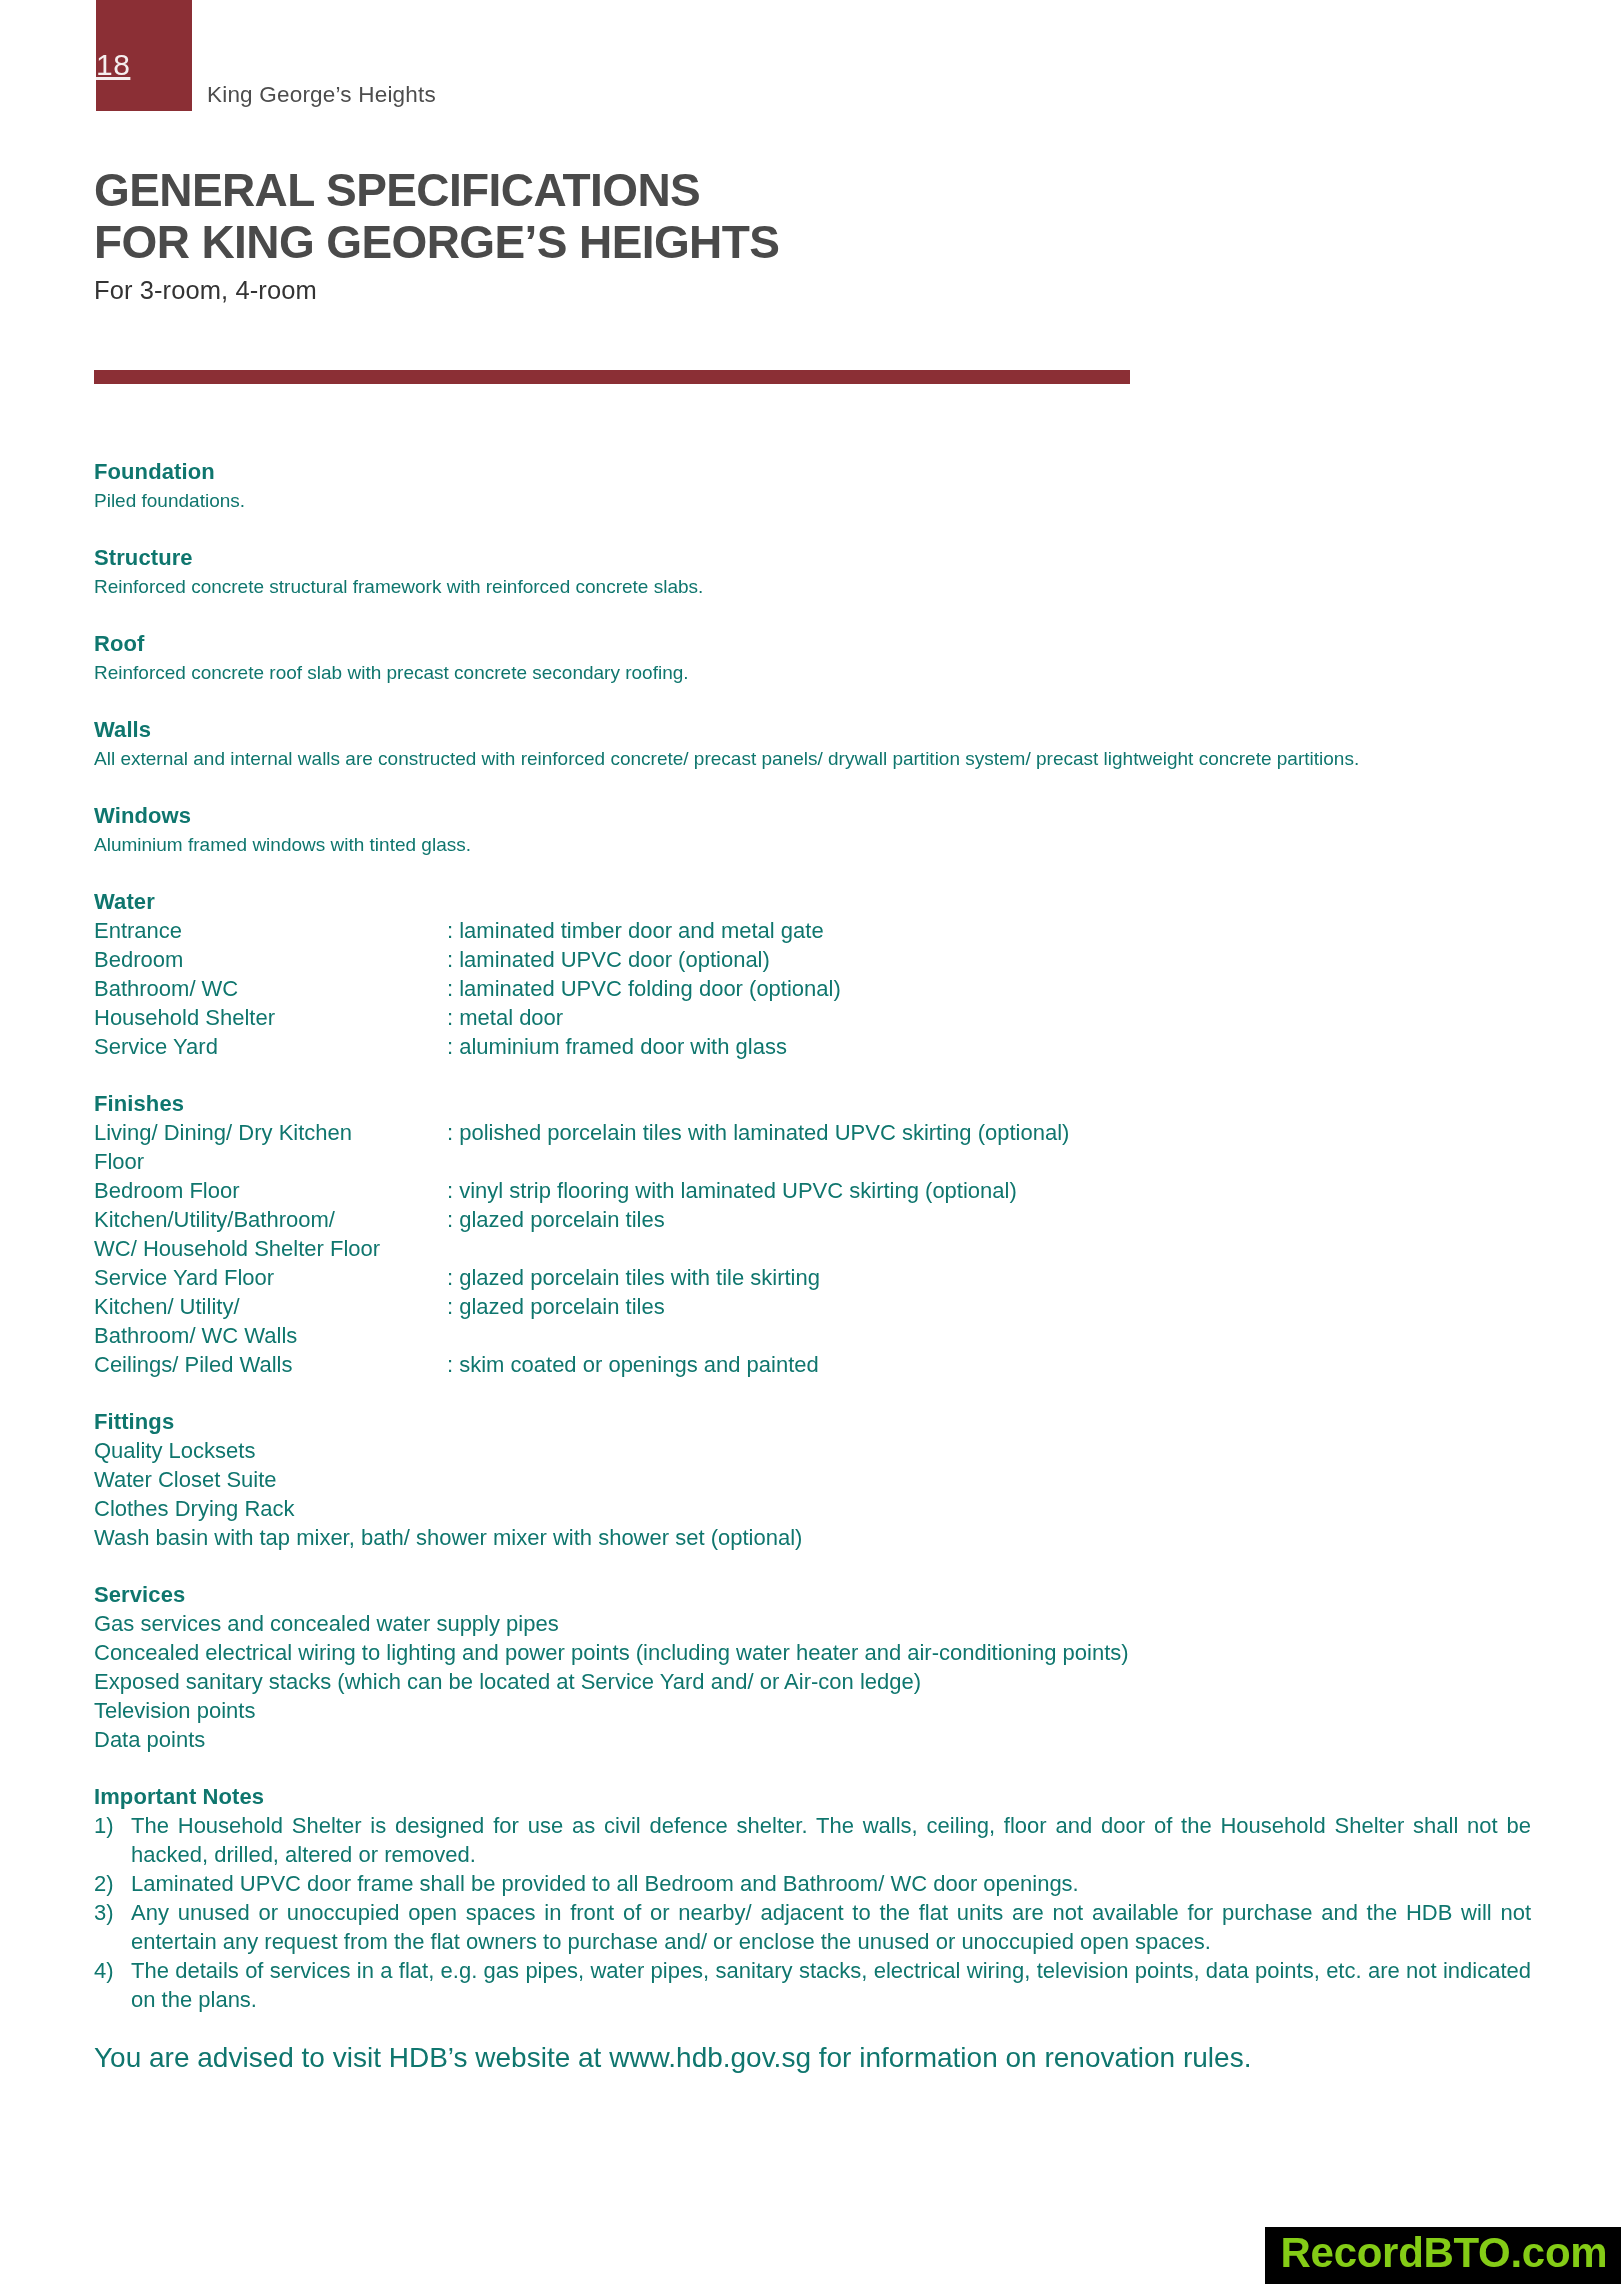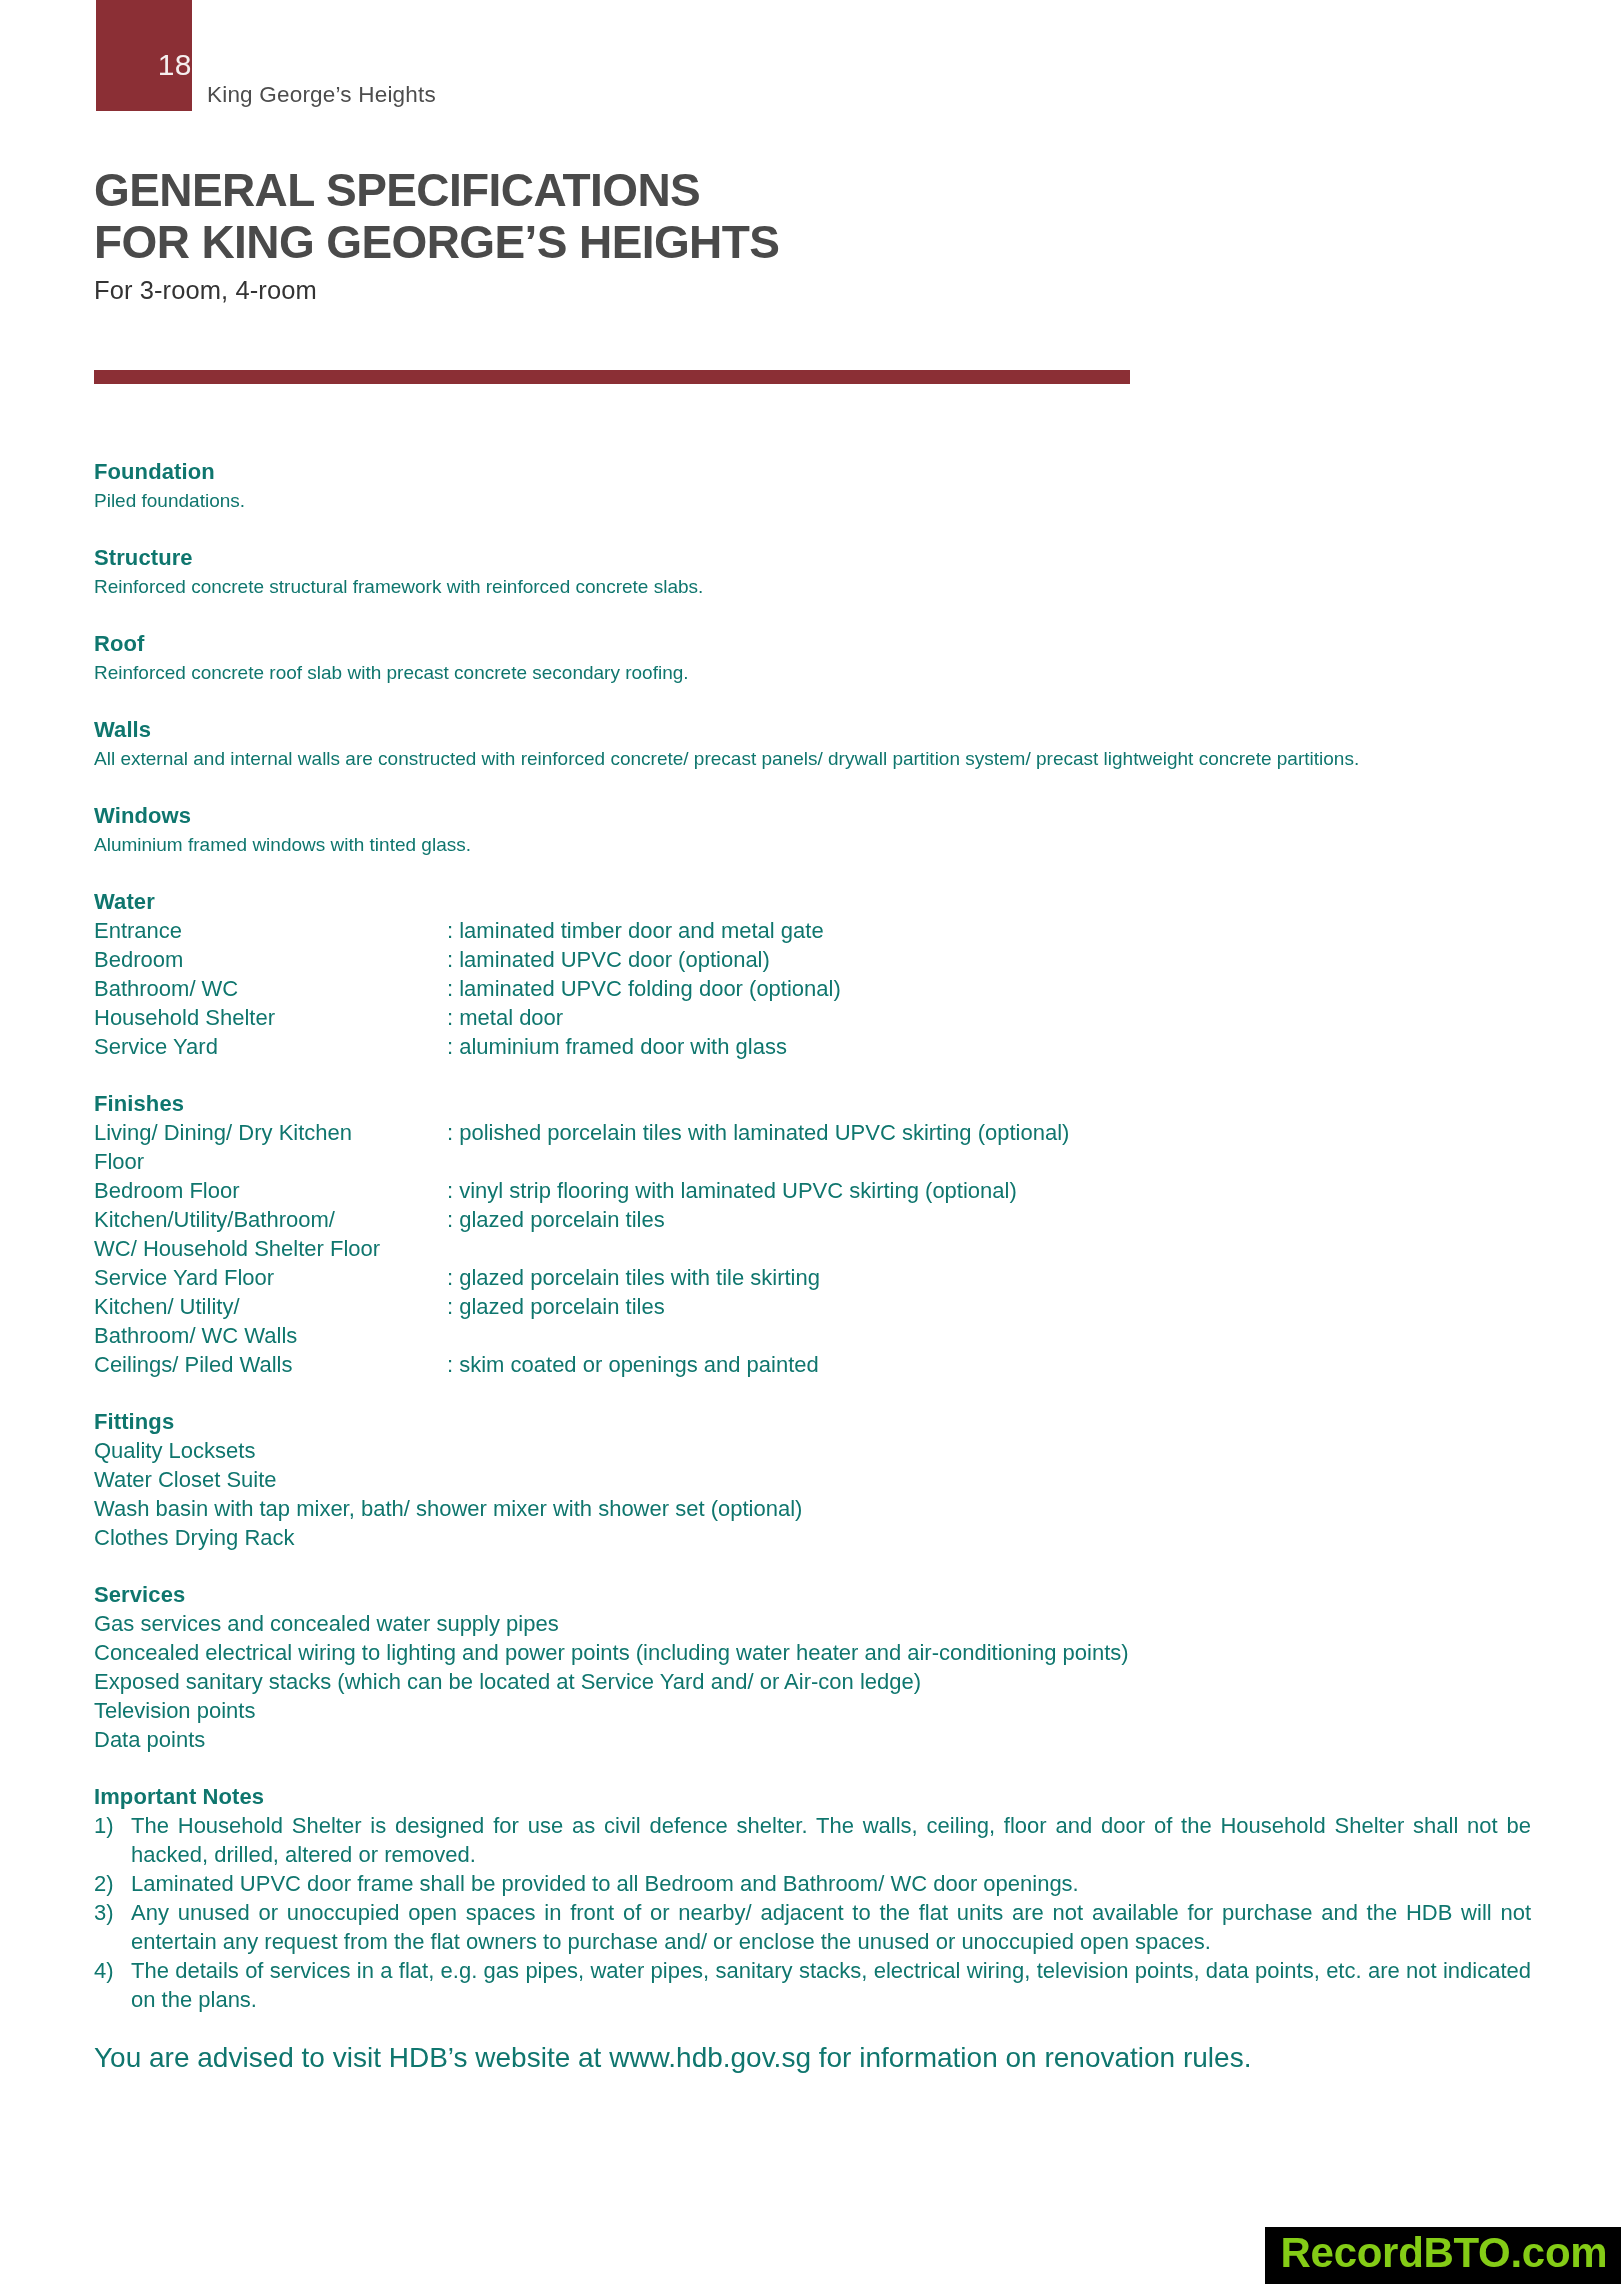--- a/index.html
+++ b/index.html
@@ -30,26 +30,27 @@
     width: 96px;
     height: 111px;
     background: #8b2f35;
   }
 
   #page-number-text {
     position: absolute;
     left: 0;
     right: 0;
     bottom: 31px;
-    text-align: right;
+    text-align: left;
     color: #f5eeee;
     font-size: 30px;
     font-weight: 400;
     line-height: 1;
     letter-spacing: 0.5px;
+    text-decoration: underline;
   }
 
   #header-project-name {
     position: absolute;
     left: 207px;
     top: 82px;
     font-size: 22.5px;
     color: #4d4d4d;
     letter-spacing: 0.2px;
     white-space: nowrap;
@@ -286,22 +287,22 @@
           <div class="kv-value">: skim coated or openings and painted</div>
         </div>
       </div>
   </div>
 
   <div class="spec-section">
     <div class="section-heading">Fittings</div>
     <div>
         <div class="plain-line">Quality Locksets</div>
         <div class="plain-line">Water Closet Suite</div>
+        <div class="plain-line">Clothes Drying Rack</div>
         <div class="plain-line">Wash basin with tap mixer, bath/ shower mixer with shower set (optional)</div>
-        <div class="plain-line">Clothes Drying Rack</div>
       </div>
   </div>
 
   <div class="spec-section">
     <div class="section-heading">Services</div>
     <div>
         <div class="plain-line">Gas services and concealed water supply pipes</div>
         <div class="plain-line">Concealed electrical wiring to lighting and power points (including water heater and air-conditioning points)</div>
         <div class="plain-line">Exposed sanitary stacks (which can be located at Service Yard and/ or Air-con ledge)</div>
         <div class="plain-line">Television points</div>

